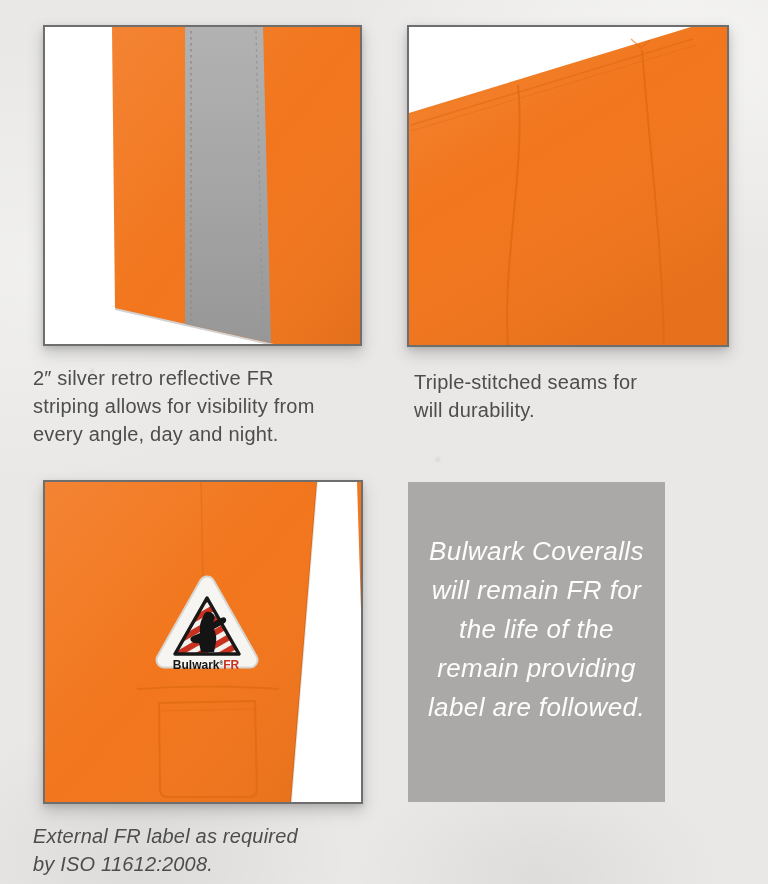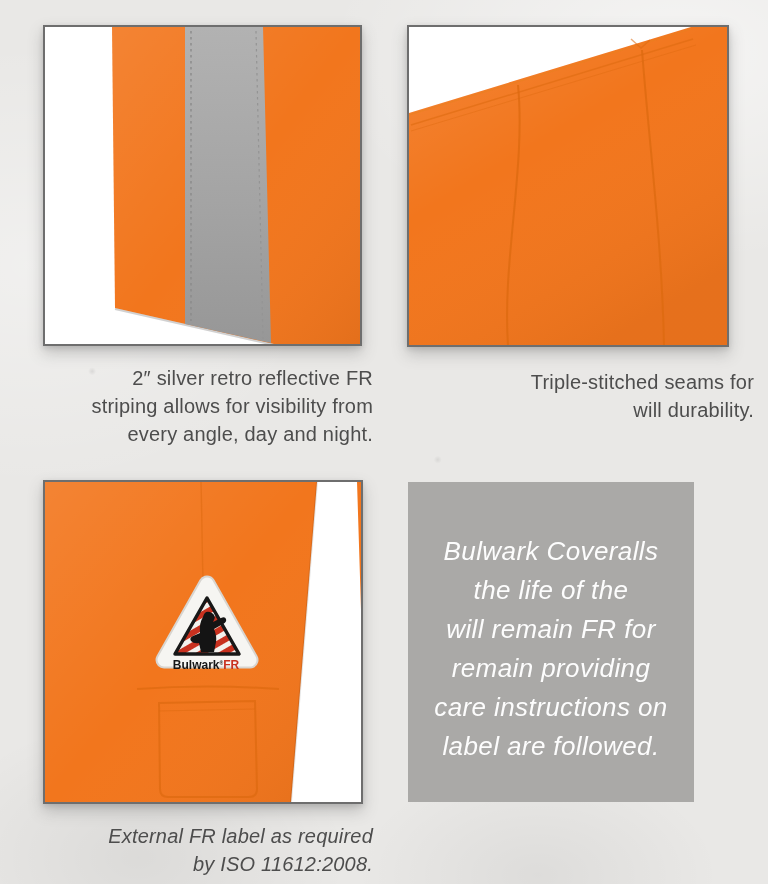--- a/index.html
+++ b/index.html
@@ -30,32 +30,32 @@
     border:2px solid #6e6e6e;
     box-shadow:0 7px 14px rgba(90,90,90,.30), 0 2px 5px rgba(90,90,90,.18);
   }
   .photo svg{display:block;}
   #photo-striping{left:43px;top:25px;width:315px;height:317px;}
   #photo-seams{left:407px;top:25px;width:318px;height:318px;}
   #photo-label{left:43px;top:480px;width:316px;height:320px;}
   .caption{
     position:absolute;
     width:340px;
-    text-align:right;
+    text-align:left;
     color:#4d4d4d;
     font-size:20px;
     line-height:28px;
     letter-spacing:.2px;
   }
   #caption-striping{left:33px;top:364px;}
   #caption-seams{left:414px;top:368px;}
   #caption-label{left:33px;top:822px;font-style:italic;}
   .quote{
     position:absolute;
-    left:408px;top:482px;width:286px;height:320px;
+    left:408px;top:482px;width:257px;height:320px;
     background:#aaa9a7;
     color:#fdfdfd;
     font-style:italic;
     font-size:26px;
     line-height:39px;
     letter-spacing:.4px;
     text-align:center;
     box-sizing:border-box;
     padding-top:50px;
   }
@@ -156,20 +156,19 @@
     </svg>
   </section>
 
   <div class="caption" id="caption-label">
     <div>External FR label as required</div>
     <div>by ISO 11612:2008.</div>
   </div>
 
   <aside class="quote">
     <div>Bulwark Coveralls</div>
+    <div>will remain FR for</div>
     <div>the life of the</div>
-    <div>will remain FR for</div>
     <div>remain providing</div>
-    <div>care instructions on</div>
     <div>label are followed.</div>
   </aside>
 
 </div>
 
 </body></html>

